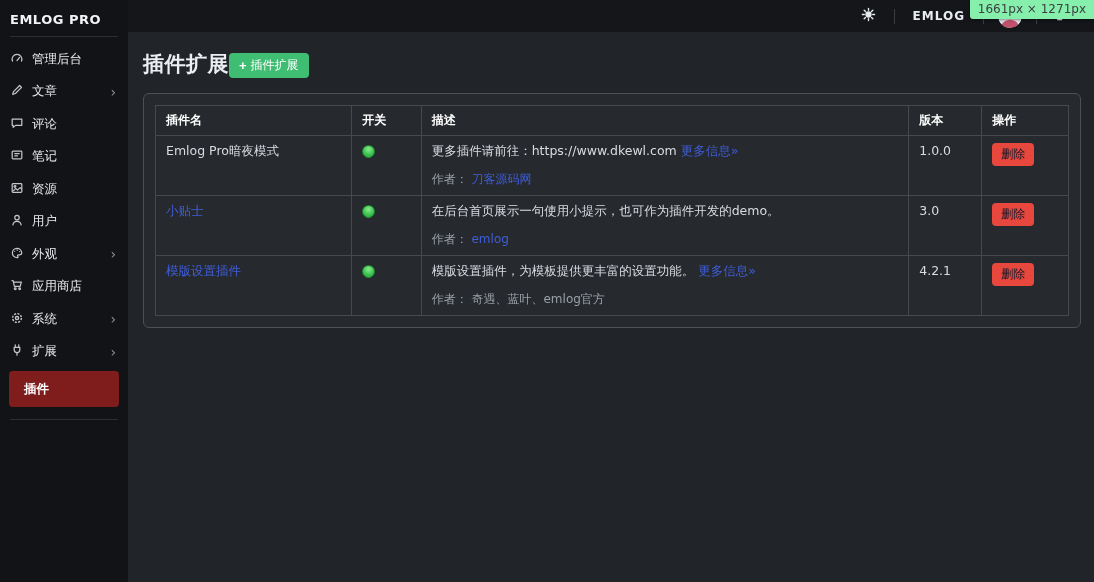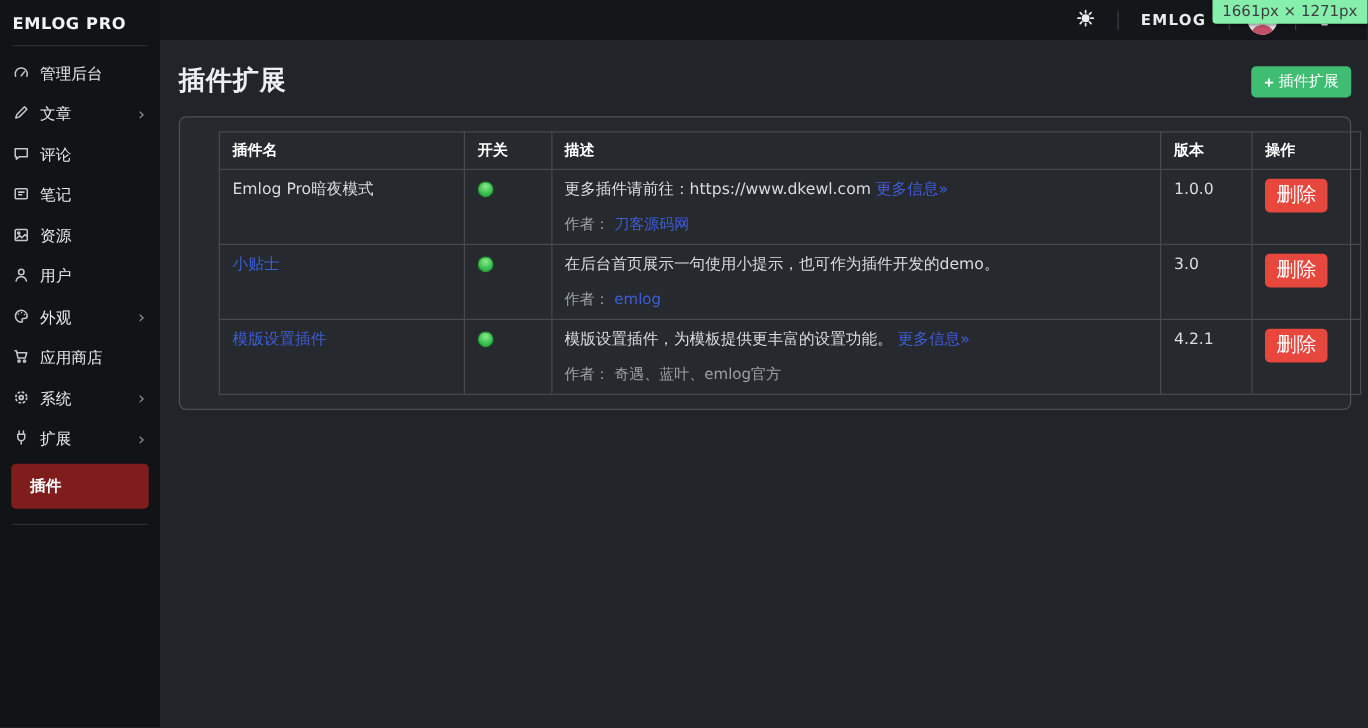--- a/index.html
+++ b/index.html
@@ -22,38 +22,38 @@
   .right { flex:1; display:flex; flex-direction:column; background:#212529; }
   .topbar { height:32px; background:#14161a; display:flex; align-items:center; justify-content:flex-end; gap:0; padding-right:6px; }
   .tb-btn { display:flex; align-items:center; justify-content:center; padding:0 18px; height:32px; cursor:pointer; background:none; border:none; }
   .tb-sep { width:1px; height:15px; background:#3a3e43; }
   .site-name { color:#e9ecef; font-size:12px; font-weight:600; letter-spacing:1px; text-decoration:none; padding:0 18px; cursor:pointer; }
   .avatar-btn { padding:0 14px; }
   .avatar { width:24px; height:24px; border-radius:50%; overflow:hidden; display:block; }
 
   
   .main { flex:1; padding:16px 13px 0 15px; }
-  .page-head { display:flex; align-items:flex-end; justify-content:space-between; margin-top:2px; }
+  .page-head { display:flex; align-items:flex-end; justify-content:flex-start; margin-top:2px; }
   .page-title { color:#eceff1; font-size:21px; font-weight:600; letter-spacing:.5px; }
   .btn-install { background:#3fbd72; color:#ffffff; border:none; border-radius:4px; font-size:12px; padding:4px 10px; cursor:pointer; display:inline-flex; align-items:center; gap:4px; }
   .btn-install .plus { font-size:13px; font-weight:bold; line-height:1; }
 
   .card { margin-top:15px; background:#26292e; border:1px solid #4d5156; border-radius:6px; padding:11px; }
-  table { width:100%; border-collapse:collapse; table-layout:fixed;margin-left:20px; }
+  table { width:100%; border-collapse:collapse; table-layout:fixed; }
   th,td { border:1px solid #46494e; text-align:left; vertical-align:top; padding:7px 10px; }
   th { color:#ffffff; font-size:12px; font-weight:bold; height:28px; padding:6px 10px; }
   td { font-size:12.5px; color:#d9dde1; height:49px; }
   .col-name{width:21.5%;} .col-switch{width:7.6%;} .col-desc{width:53.4%;} .col-ver{width:8%;} .col-act{width:9.5%;}
   a.lnk { color:#3f5ed7; text-decoration:none; cursor:pointer; }
   .author-line { margin-top:11px; font-size:12px; color:#9aa0a6; }
   .author-plain { color:#9aa0a6; }
   .toggle-dot { width:13px; height:13px; border-radius:50%; display:inline-block; margin-top:2px;
     background:radial-gradient(circle at 50% 30%, #83e483 8%, #3dc554 55%, #28a03e 100%);
     border:1px solid rgba(0,60,0,.45); cursor:pointer; }
-  .btn-del { background:#e8473d; color:#ffffff; border:none; border-radius:4px; font-size:16px; padding:3px 9px; cursor:pointer; }
+  .btn-del { background:#e8473d; color:#0f172a; border:none; border-radius:4px; font-size:12px; padding:3px 9px; cursor:pointer; }
 
   
   .dim-tooltip { position:fixed; top:0; right:0; background:#86efac; color:#3c4043; font-size:12px;
     padding:2px 8px 3px 8px; border-bottom-left-radius:3px; z-index:100; box-shadow:0 1px 3px rgba(0,0,0,.4); }
 </style>
 </head>
 <body>
 
 <div class="app">
 

